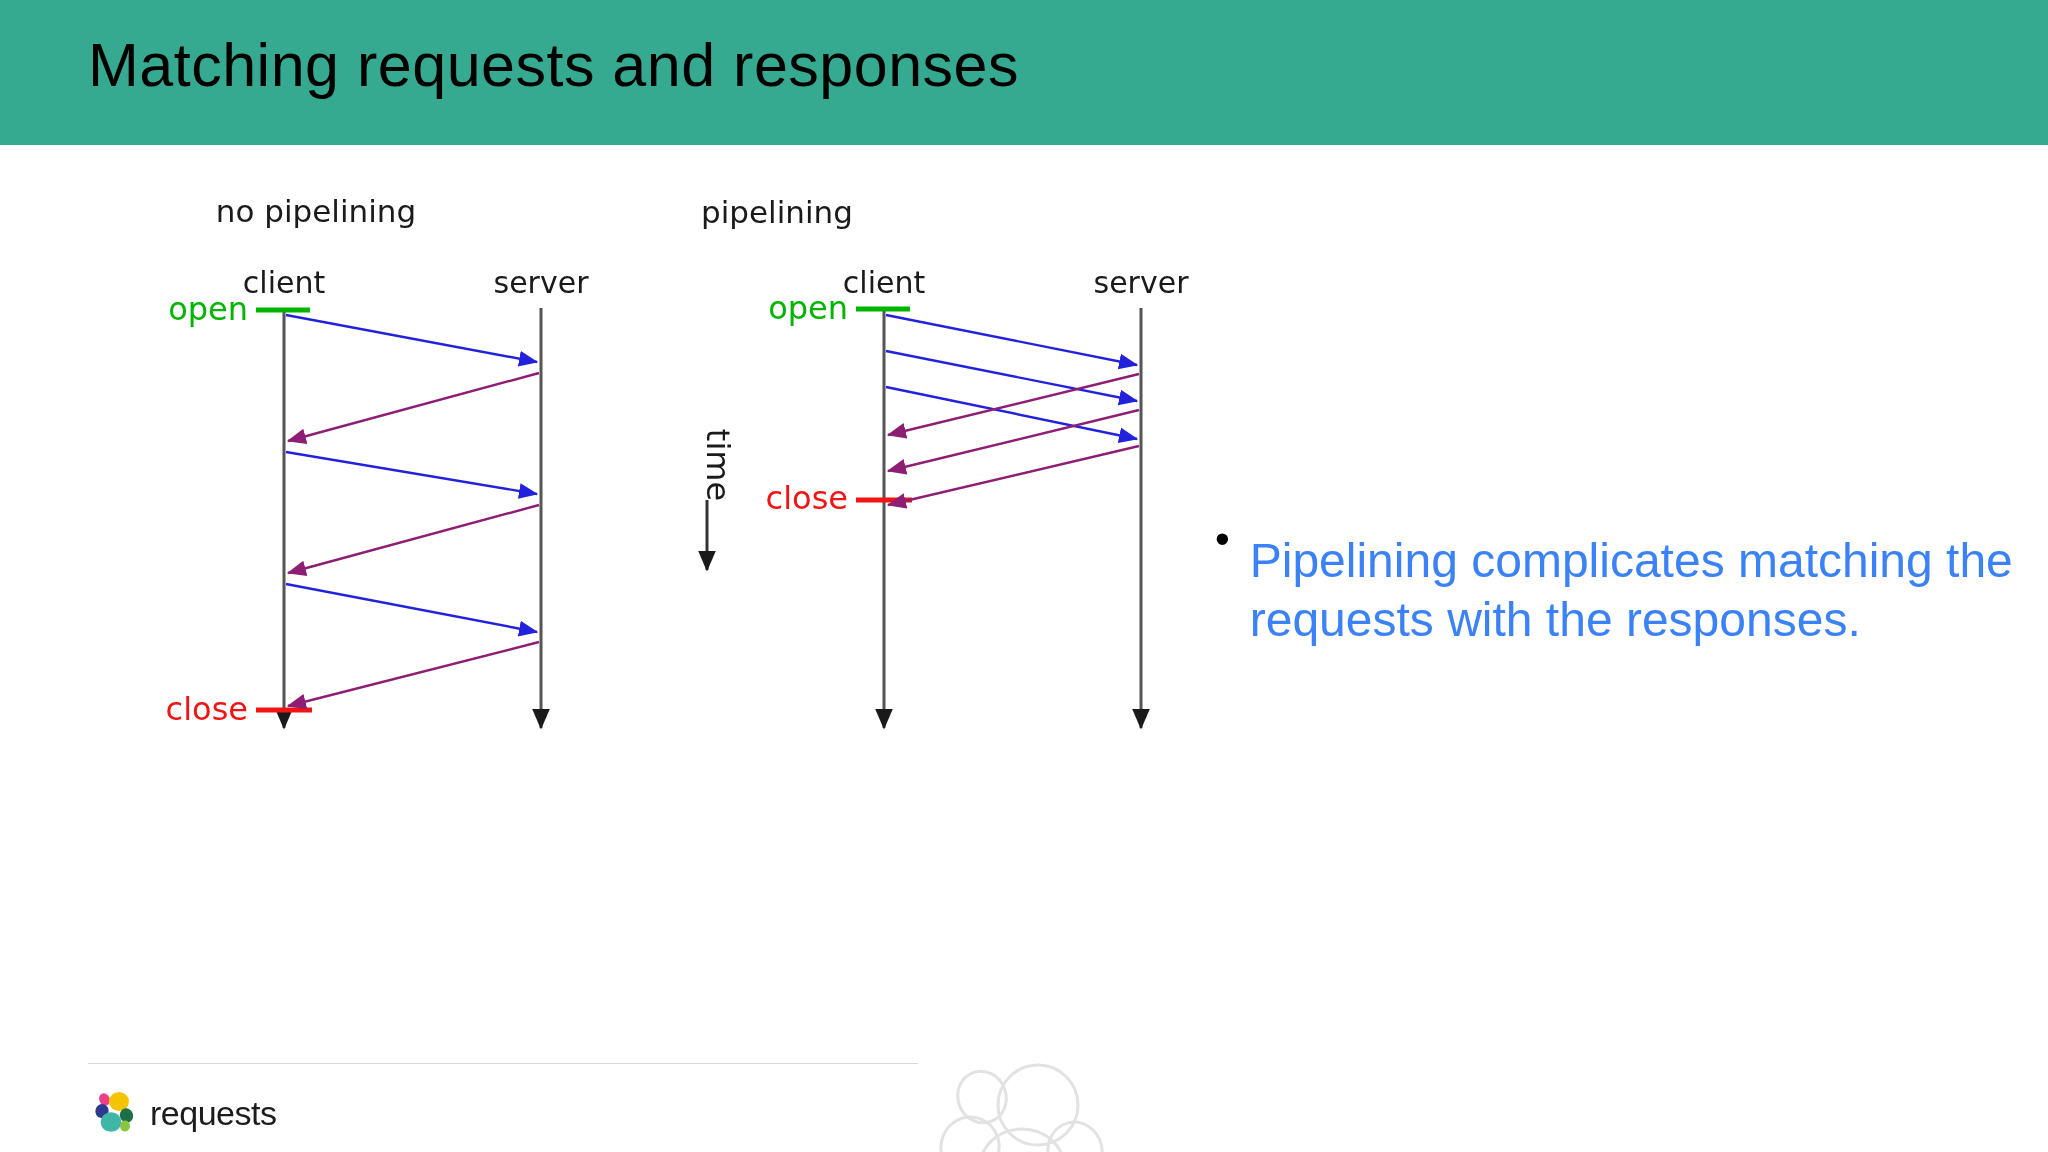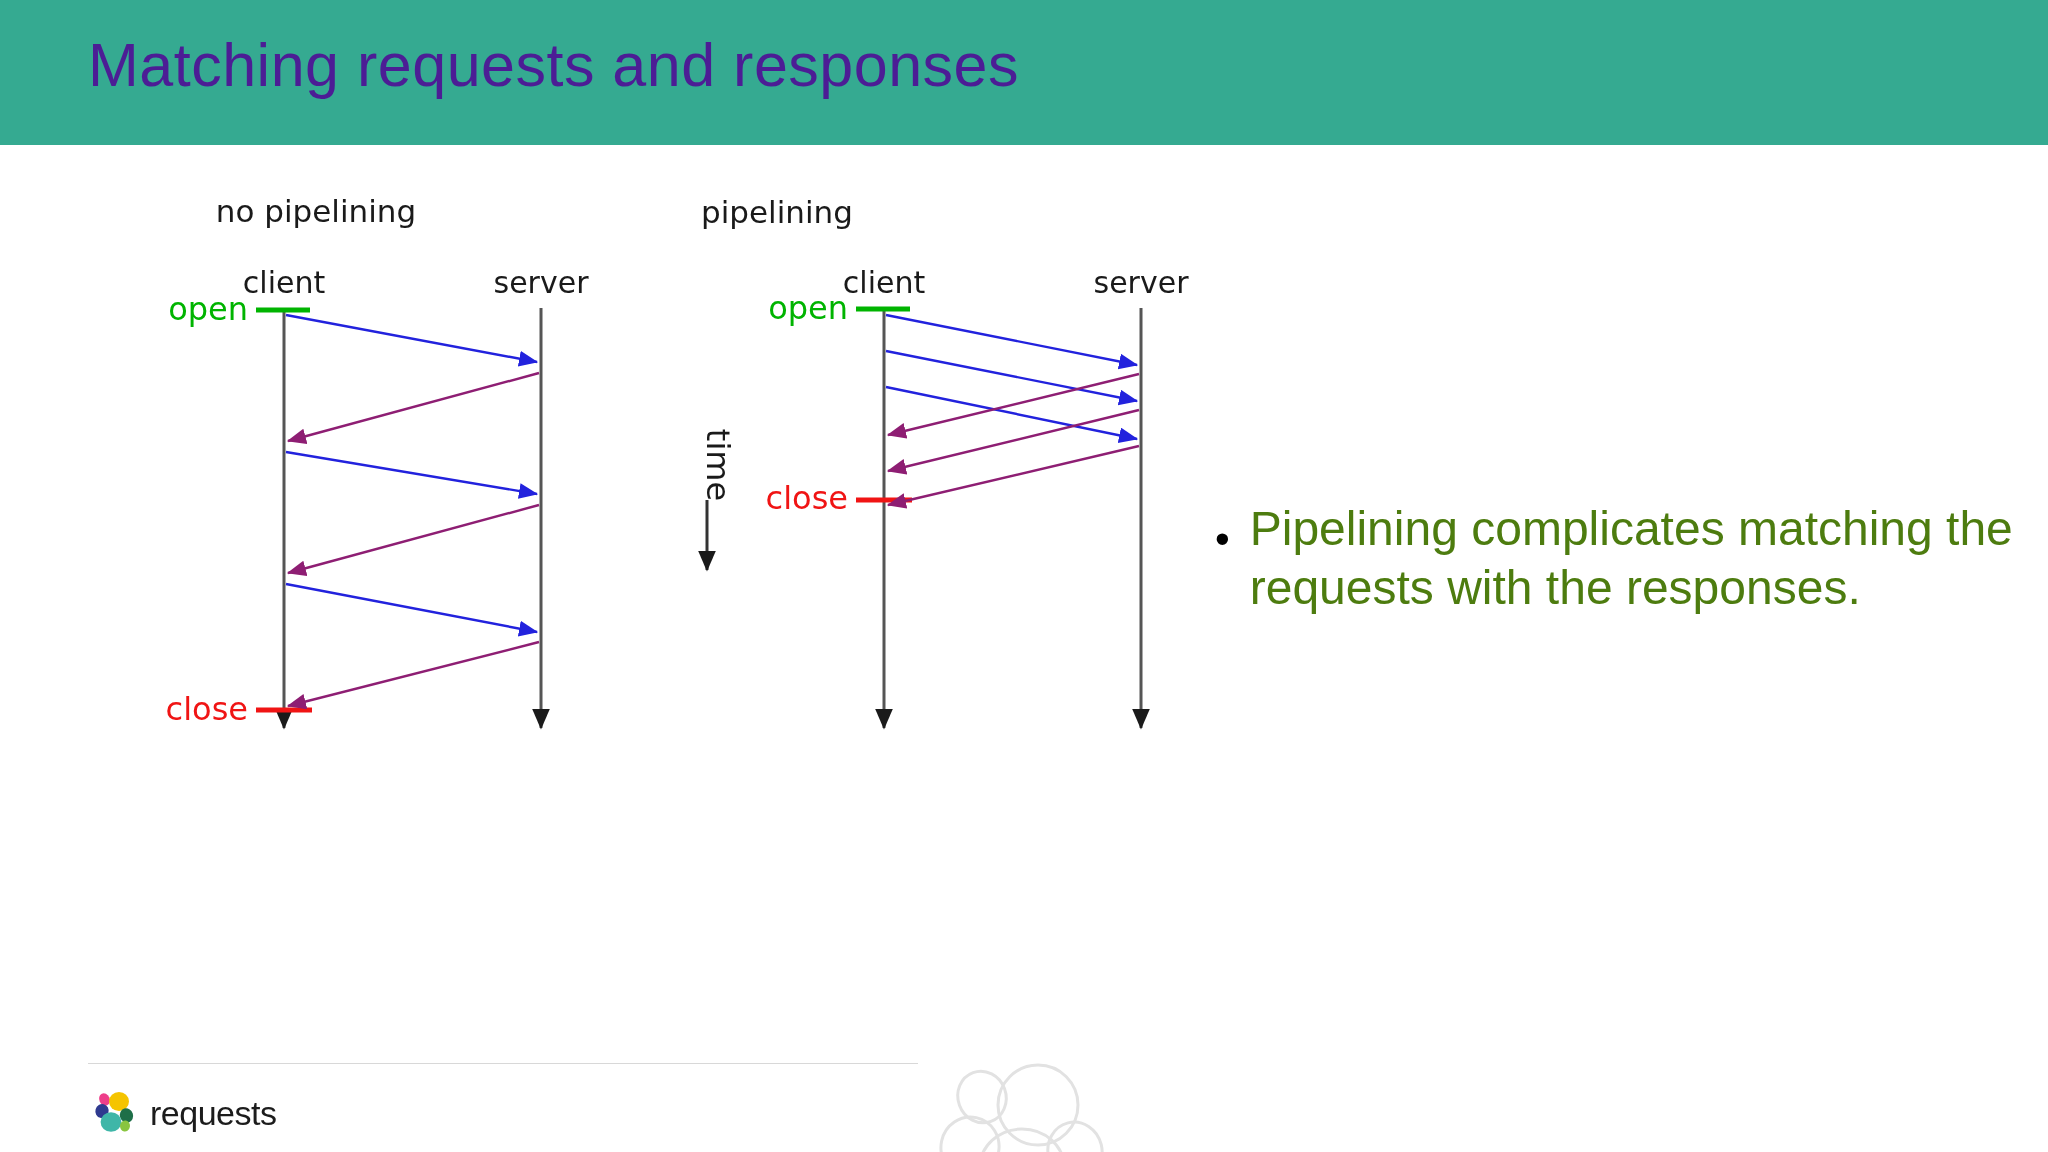--- a/index.html
+++ b/index.html
@@ -24,21 +24,21 @@
     height: 145px;
     background: #35aa91;
   }
   #slide-title {
     position: absolute;
     left: 88px;
     top: 30px;
     font-size: 61px;
     font-weight: 300;
     letter-spacing: 0.5px;
-    color: #4c1d95;
+    color: #000000;
     white-space: nowrap;
   }
 
   
   #slide-body {
     position: absolute;
     left: 0; top: 145px;
     width: 2048px;
     height: 900px;
     background: #ffffff;
@@ -67,21 +67,22 @@
     font-size: 42px;
     line-height: 1;
     margin-top: 18px;
     margin-right: 20px;
     color: #000;
   }
   .bullet-text {
     font-size: 48px;
     line-height: 1.22;
     font-weight: 400;
-    color: #4d7c0f;
+    color: #3b82f6;
+    margin-top: 32px;
   }
 
   
   #footer {
     position: absolute;
     left: 0;
     top: 1045px;
     width: 2048px;
     height: 107px;
     background: #ffffff;

